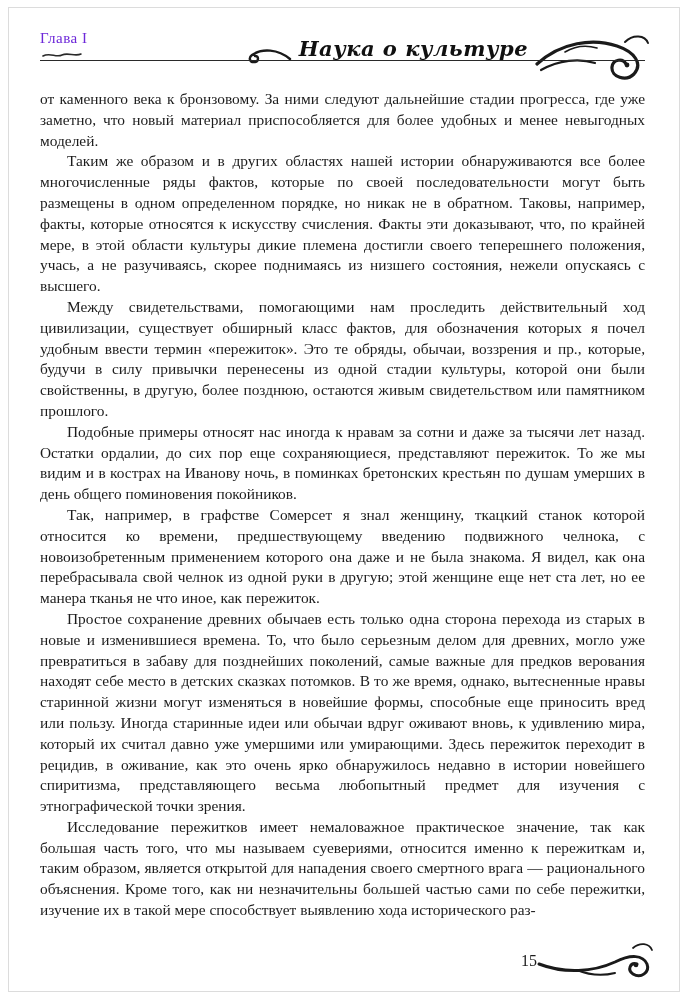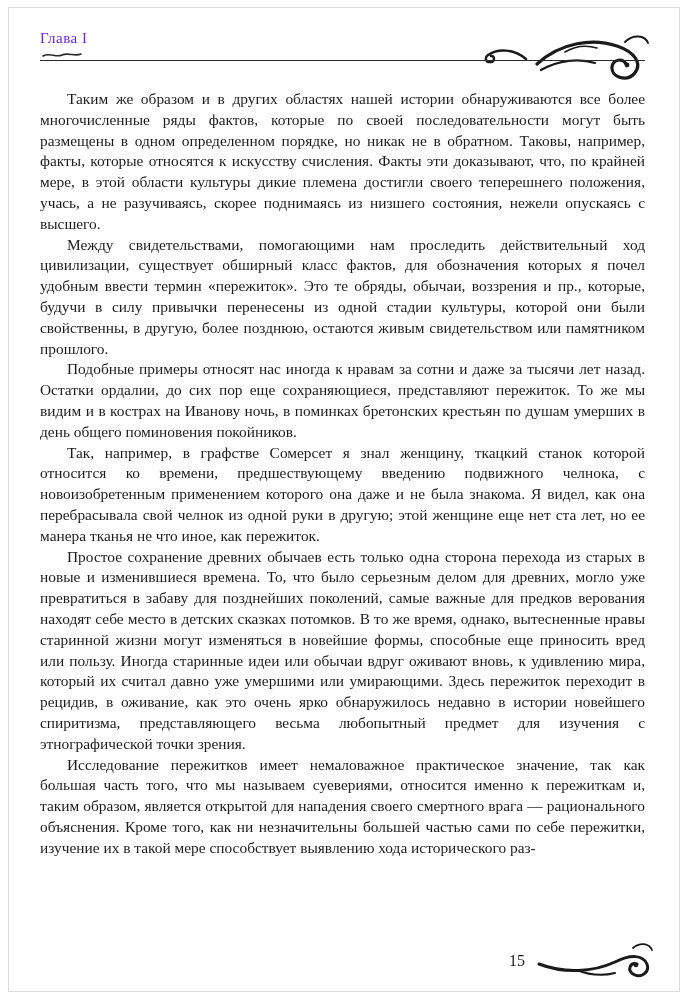--- a/index.html
+++ b/index.html
@@ -85,21 +85,21 @@
     text-indent: 27px;
   }
   .body-text p.no-indent { text-indent: 0; }
   
   .footer {
     position: absolute;
     right: 30px;
     bottom: 20px;
     display: flex;
     align-items: center;
-    gap: 12px;
+    gap: 0;
   }
   .page-number {
     font-size: 16px;
     color: #1c1c1c;
     transform: translateY(2px);
   }
 </style>
 </head>
 <body>
 
@@ -108,35 +108,37 @@
 
   <div class="header">
     <div class="chapter">Глава I</div>
     <svg class="chapter-squiggle" width="40" height="8" viewBox="0 0 40 8">
       <path d="M1 5 C 8 1, 14 7, 20 4 C 26 1, 33 6, 39 3" stroke="#2a2a2a" stroke-width="1.6" fill="none" stroke-linecap="round"></path>
     </svg>
     <div class="title-group">
       <svg width="46" height="20" viewBox="0 0 46 20">
         <path d="M44 14 C 32 4, 16 3, 6 10 C 2 13, 4 18, 9 17 C 13 16, 13 11, 9 11" fill="none" stroke="#1a1a1a" stroke-width="2.4" stroke-linecap="round"></path>
       </svg>
+      <div class="title">Наука о культуре</div>
       <svg class="flourish-right" width="118" height="56" viewBox="0 0 118 56">
         <g fill="none" stroke="#1a1a1a" stroke-linecap="round">
           <path stroke-width="3.2" d="M2 34 C 26 12, 58 8, 82 16 C 100 22, 108 34, 99 44 C 91 52, 76 47, 77 37 C 78 29, 88 28, 91 34"></path>
           <path stroke-width="2.2" d="M6 40 C 24 30, 44 28, 60 33"></path>
           <path stroke-width="2" d="M90 12 C 98 4, 110 5, 113 13"></path>
           <path stroke-width="1.6" d="M30 22 C 40 16, 52 15, 62 18"></path>
         </g>
         <circle cx="92" cy="35" r="2.4" fill="#1a1a1a"></circle>
       </svg>
     </div>
   </div>
 
   <div class="header-rule"></div>
 
   <div class="body-text">
+      <p class="no-indent">от каменного века к бронзовому. За ними следуют дальнейшие стадии прогресса, где уже заметно, что новый материал приспособляется для более удобных и менее невыгодных моделей.</p>
       <p>Таким же образом и в других областях нашей истории обнаруживаются все более многочисленные ряды фактов, которые по своей последовательности могут быть размещены в одном определенном порядке, но никак не в обратном. Таковы, например, факты, которые относятся к искусству счисления. Факты эти доказывают, что, по крайней мере, в этой области культуры дикие племена достигли своего теперешнего положения, учась, а не разучиваясь, скорее поднимаясь из низшего состояния, нежели опускаясь с высшего.</p>
       <p>Между свидетельствами, помогающими нам проследить действительный ход цивилизации, существует обширный класс фактов, для обозначения которых я почел удобным ввести термин «пережиток». Это те обряды, обычаи, воззрения и пр., которые, будучи в силу привычки перенесены из одной стадии культуры, которой они были свойственны, в другую, более позднюю, остаются живым свидетельством или памятником прошлого.</p>
       <p>Подобные примеры относят нас иногда к нравам за сотни и даже за тысячи лет назад. Остатки ордалии, до сих пор еще сохраняющиеся, представляют пережиток. То же мы видим и в кострах на Иванову ночь, в поминках бретонских крестьян по душам умерших в день общего поминовения покойников.</p>
       <p>Так, например, в графстве Сомерсет я знал женщину, ткацкий станок которой относится ко времени, предшествующему введению подвижного челнока, с новоизобретенным применением которого она даже и не была знакома. Я видел, как она перебрасывала свой челнок из одной руки в другую; этой женщине еще нет ста лет, но ее манера тканья не что иное, как пережиток.</p>
       <p>Простое сохранение древних обычаев есть только одна сторона перехода из старых в новые и изменившиеся времена. То, что было серьезным делом для древних, могло уже превратиться в забаву для позднейших поколений, самые важные для предков верования находят себе место в детских сказках потомков. В то же время, однако, вытесненные нравы старинной жизни могут изменяться в новейшие формы, способные еще приносить вред или пользу. Иногда старинные идеи или обычаи вдруг оживают вновь, к удивлению мира, который их считал давно уже умершими или умирающими. Здесь пережиток переходит в рецидив, в оживание, как это очень ярко обнаружилось недавно в истории новейшего спиритизма, представляющего весьма любопытный предмет для изучения с этнографической точки зрения.</p>
       <p>Исследование пережитков имеет немаловажное практическое значение, так как большая часть того, что мы называем суевериями, относится именно к пережиткам и, таким образом, является открытой для нападения своего смертного врага — рационального объяснения. Кроме того, как ни незначительны большей частью сами по себе пережитки, изучение их в такой мере способствует выявлению хода исторического раз-</p>
     </div>
 
   <div class="footer">
     <div class="page-number">15</div>

